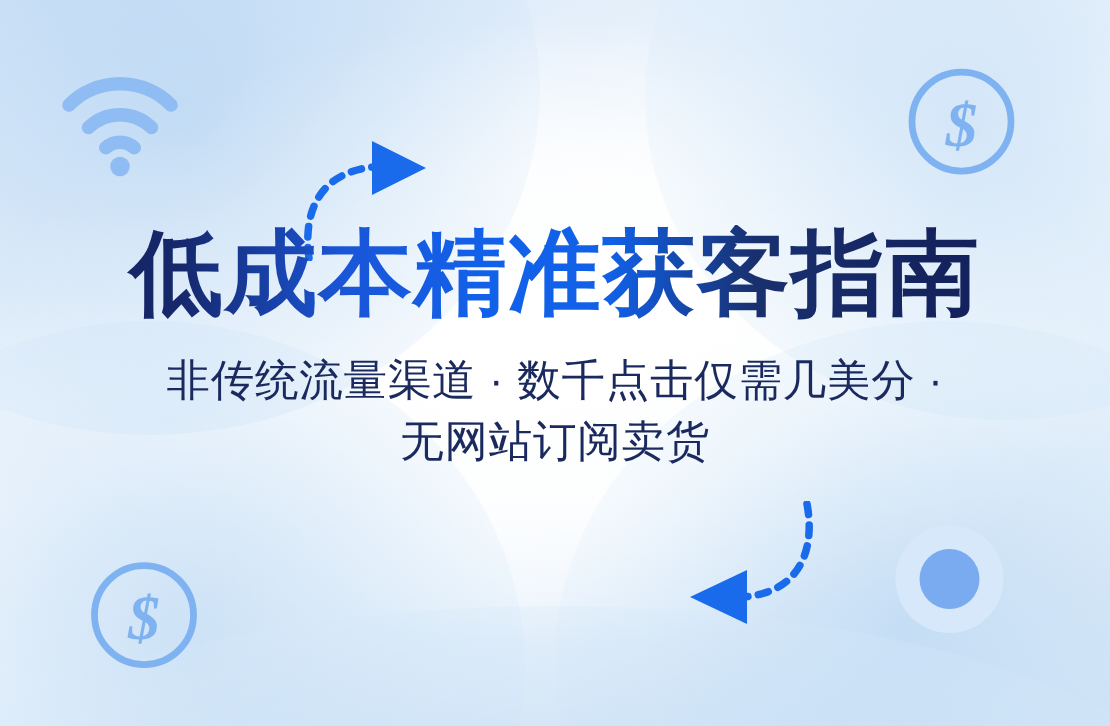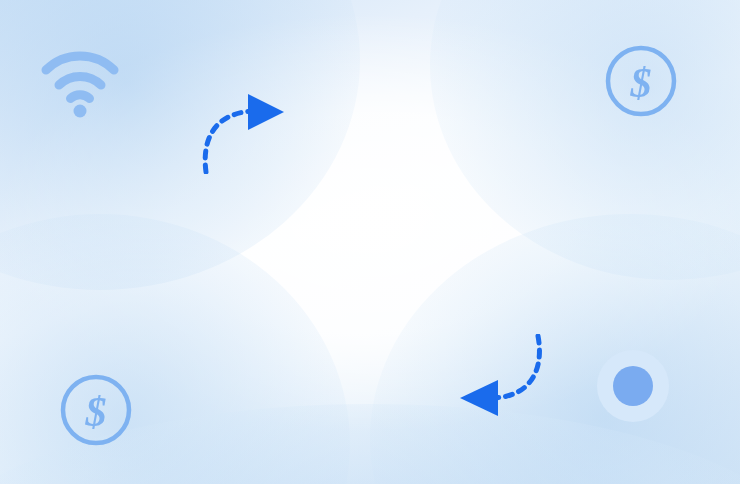--- a/index.html
+++ b/index.html
@@ -141,14 +141,22 @@
   <svg class="deco" id="arrow-top" viewBox="0 0 96 82">
     <path d="M10 80 C 6 50, 16 22, 56 19" fill="none" stroke="#1a6bec" stroke-width="5" stroke-linecap="round" stroke-dasharray="7 7"></path>
     <path d="M52 2 L 88 20 L 52 38 Z" fill="#1a6bec"></path>
   </svg>
 
   <svg class="deco" id="arrow-bot" viewBox="0 0 96 84">
     <path d="M86 2 C 92 34, 80 62, 42 64" fill="none" stroke="#1a6bec" stroke-width="5" stroke-linecap="round" stroke-dasharray="7 7"></path>
     <path d="M46 46 L 8 64 L 46 82 Z" fill="#1a6bec"></path>
   </svg>
 
+  <div id="text-block">
+    <h1 id="headline">低成本精准获客指南</h1>
+
+    <div id="subhead">
+      <span class="line">非传统流量渠道 · 数千点击仅需几美分 ·</span>
+      <span class="line">无网站订阅卖货</span>
+    </div>
+  </div>
 
 </div>
 
 </body></html>

